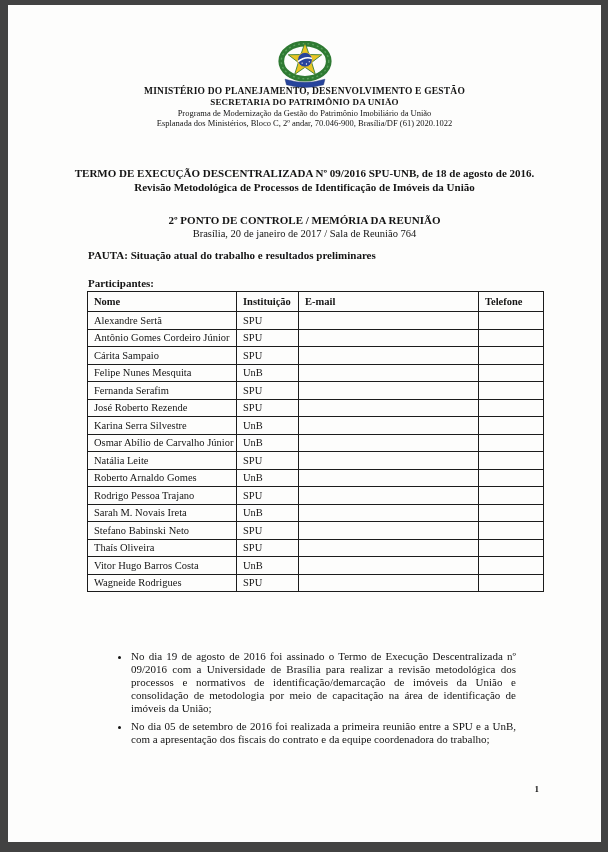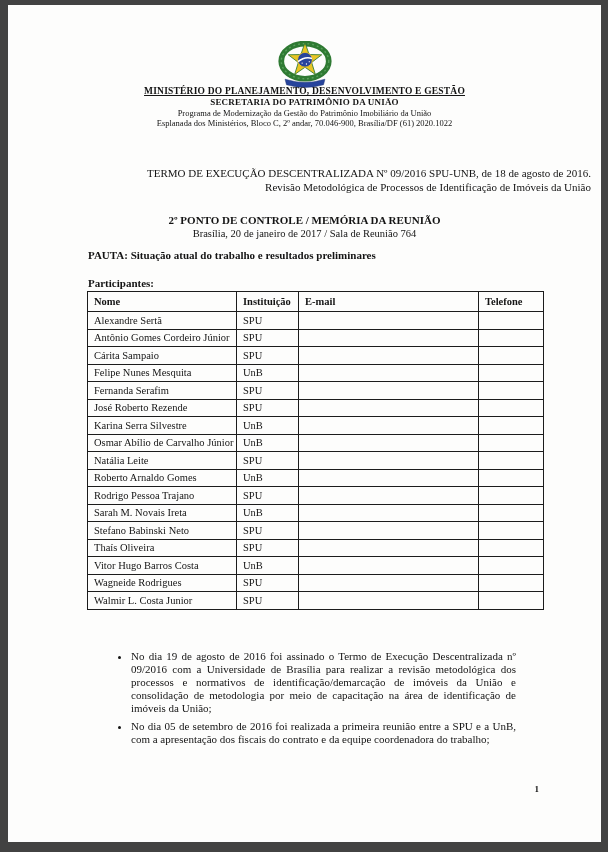--- a/index.html
+++ b/index.html
@@ -8,25 +8,25 @@
     background:#424242;
     font-family:"Liberation Serif","DejaVu Serif",serif;
     color:#141414;overflow:hidden;
   }
   .page{
     position:absolute;left:8px;top:5px;right:7px;bottom:10px;
     background:#fdfdfc;
   }
   .emblem{position:absolute;top:36px;left:0;right:0;text-align:center;}
   .org-header{position:absolute;top:81px;left:0;right:0;text-align:center;}
-  .org1{font-size:9.5px;font-weight:bold;line-height:11px;letter-spacing:.2px;text-decoration:underline;}
+  .org1{font-size:9.5px;font-weight:bold;line-height:11px;letter-spacing:.2px;}
   .org2{font-size:9px;font-weight:bold;line-height:10.5px;letter-spacing:.2px;}
   .org3,.org4,.org5{font-size:8.5px;line-height:10.4px;}
-  .doc-title{position:absolute;top:162px;left:10px;right:10px;text-align:right;
-    font-weight:normal;font-size:11px;line-height:13.5px;}
+  .doc-title{position:absolute;top:162px;left:10px;right:10px;text-align:center;
+    font-weight:bold;font-size:11px;line-height:13.5px;}
   .meeting{position:absolute;top:209px;left:0;right:0;text-align:center;line-height:13px;}
   .meeting-h{font-weight:bold;font-size:11px;}
   .meeting-s{font-size:10.5px;}
   .pauta{position:absolute;top:244px;left:80px;font-weight:bold;font-size:11px;}
   .participants-label{position:absolute;top:272px;left:80px;font-weight:bold;font-size:11px;}
   table.participants{
     position:absolute;top:286px;left:79px;
     border-collapse:collapse;table-layout:fixed;width:456px;
     font-size:10.5px;
   }
@@ -191,26 +191,20 @@
           <td>UnB</td>
           <td></td>
           <td></td>
         </tr>
       <tr>
           <td>Wagneide Rodrigues</td>
           <td>SPU</td>
           <td></td>
           <td></td>
         </tr>
-      <tr>
-          <td>Walmir L. Costa Junior</td>
-          <td>SPU</td>
-          <td></td>
-          <td></td>
-        </tr>
     </tbody>
   </table>
 
   <div class="ctx">
     <ul>
       <li>No dia 19 de agosto de 2016 foi assinado o Termo de Execução Descentralizada nº 09/2016 com a Universidade de Brasília para realizar a revisão metodológica dos processos e normativos de identificação/demarcação de imóveis da União e consolidação de metodologia por meio de capacitação na área de identificação de imóveis da União;</li>
       <li>No dia 05 de setembro de 2016 foi realizada a primeira reunião entre a SPU e a UnB, com a apresentação dos fiscais do contrato e da equipe coordenadora do trabalho;</li>
     </ul>
   </div>
 

